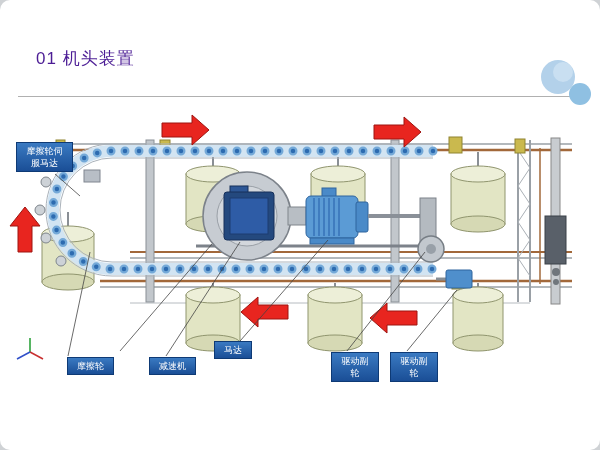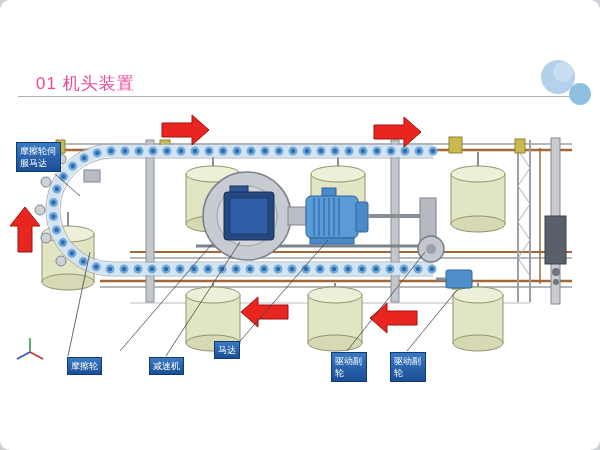--- a/index.html
+++ b/index.html
@@ -8,33 +8,33 @@
     background:#cfd2d5;
     font-family:"Liberation Sans","DejaVu Sans",sans-serif;
     position:relative;overflow:hidden;
   }
   .slide{
     position:absolute;inset:0;
     background:#ffffff;
     border-radius:10px;
   }
   .title{
-    position:absolute;left:36px;top:72px;
-    font-size:17px;color:#ec4899;letter-spacing:1px;
+    position:absolute;left:36px;top:47px;
+    font-size:17px;color:#4c1d95;letter-spacing:1px;
   }
   .hr{
     position:absolute;left:18px;right:18px;top:96px;
     height:1px;background:#b0b0b0;
   }
   .diagram-svg{position:absolute;left:0;top:0;}
   .lbl{
     position:absolute;
     background:linear-gradient(#3a7ac2,#1a4e96);
     color:#fff;font-size:9px;line-height:12px;
-    padding:2px 3px;
+    padding:2px 9px;text-align:center;
     border:1px solid #0e3a75;
   }
 </style>
 </head>
 <body>
 
 <div class="slide">
 
   <div class="title">01 机头装置</div>
   <div class="hr"></div>

